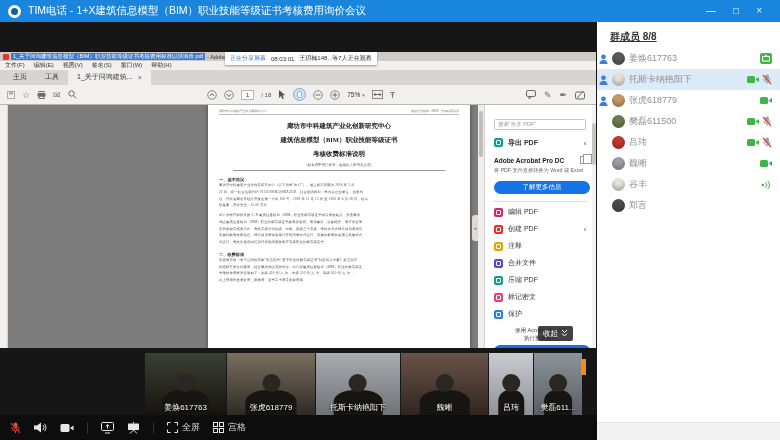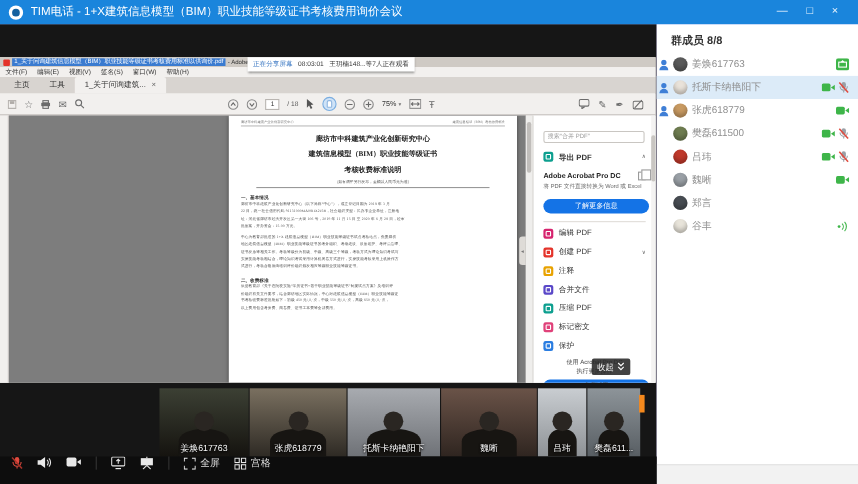--- a/index.html
+++ b/index.html
@@ -115,33 +115,33 @@
   .blob { position:absolute; bottom:0; left:50%; transform:translateX(-50%); width:58%; height:40%;
     background:#171512; border-radius:45% 45% 0 0; }
   .blob::before { content:""; position:absolute; top:-16px; left:50%; transform:translateX(-50%);
     width:18px; height:18px; border-radius:50%; background:#2a2622; }
   .vname { position:absolute; bottom:2px; left:50%; transform:translateX(-50%); color:#fff;
     font-size:8px; white-space:nowrap; text-shadow:0 1px 2px #000, 0 0 2px #000; }
   .orange-marker { position:absolute; left:581px; top:337px; width:5px; height:16px; background:#f5891d; z-index:16; }
 
   
   .bottombar { position:absolute; left:0; bottom:0; width:597px; height:25px; background:#0d0d0d;
-    display:flex; align-items:flex-start; padding:0 10px; gap:13px; z-index:30; }
+    display:flex; align-items:center; padding:0 10px; gap:13px; z-index:30; }
   .bico { display:inline-flex; align-items:center; gap:4px; }
   .bico svg { display:block; }
   .bsep { width:1px; height:12px; background:#333; }
   .blabel { color:#ddd; font-size:9px; }
   .bright { margin-left:auto; display:flex; align-items:center; gap:8px; }
   .duration { color:#eee; font-size:9.5px; }
   .btn-exit { background:#e23d3d; color:#fff; font-size:9.5px; border-radius:2px; padding:2px 10px; }
   .btn-end { border:1px solid #aaa; color:#eee; font-size:9.5px; border-radius:2px; padding:1px 7px; }
 
   
   .sidebar { position:absolute; left:597px; top:22px; width:183px; height:418px; background:#fff; }
-  .sb-header { font-size:10px; font-weight:bold; color:#333; padding:8px 0 4px 13px; }
+  .sb-header { font-size:10px; font-weight:bold; color:#333; padding:8px 0 4px 13px;text-decoration:underline; }
   .mrow { position:relative; display:flex; align-items:center; height:21px; padding:0 8px 0 2px; gap:4px; }
   .mrow.hl { background:#dcebf8; }
   .micoicall { width:9px; flex:0 0 9px; display:flex; }
   .avatar { width:13px; height:13px; border-radius:50%; flex:0 0 13px;
     box-shadow:inset 0 -3px 4px rgba(0,0,0,.25); }
   .mname { font-size:9px; color:#8f8f8f; flex:1; white-space:nowrap; overflow:hidden; }
   .mstat { display:flex; align-items:center; gap:3px; }
   .sb-foot { position:absolute; bottom:0; left:0; width:100%; height:18px; background:#f2f2f2;
     border-top:1px solid #e2e2e2; }
 </style>
@@ -571,32 +571,32 @@
        <span class="mname">魏晰</span>
        <span class="mstat">
             <svg width="12" height="9">
               <rect x="0" y="1" width="8" height="7" rx="1.5" fill="#3eb549"></rect>
               <path d="M8.4 4.5 L12 2 V7 Z" fill="#3eb549"></path>
             </svg>
           </span>
      </div>
         <div class="mrow">
        <span class="micoicall"></span>
-       <span class="avatar" style="background:#474c52;"></span>
-       <span class="mname">郑言</span>
-       <span class="mstat"></span>
-     </div>
-        <div class="mrow">
-       <span class="micoicall"></span>
        <span class="avatar" style="background:#e8e4da;"></span>
        <span class="mname">谷丰</span>
        <span class="mstat">
             <svg width="11" height="10">
               <circle cx="1.8" cy="5" r="1.3" fill="#3eb549"></circle>
               <path d="M4.5 2.2 a4 4 0 0 1 0 5.6 M6.8 0.8 a6.2 6.2 0 0 1 0 8.4" fill="none" stroke="#3eb549"></path>
             </svg>
           </span>
      </div>
+        <div class="mrow">
+       <span class="micoicall"></span>
+       <span class="avatar" style="background:#474c52;"></span>
+       <span class="mname">郑言</span>
+       <span class="mstat"></span>
+     </div>
       </div>
     <div class="sb-foot"></div>
   </div>
 
 </div>
 
 </body></html>

